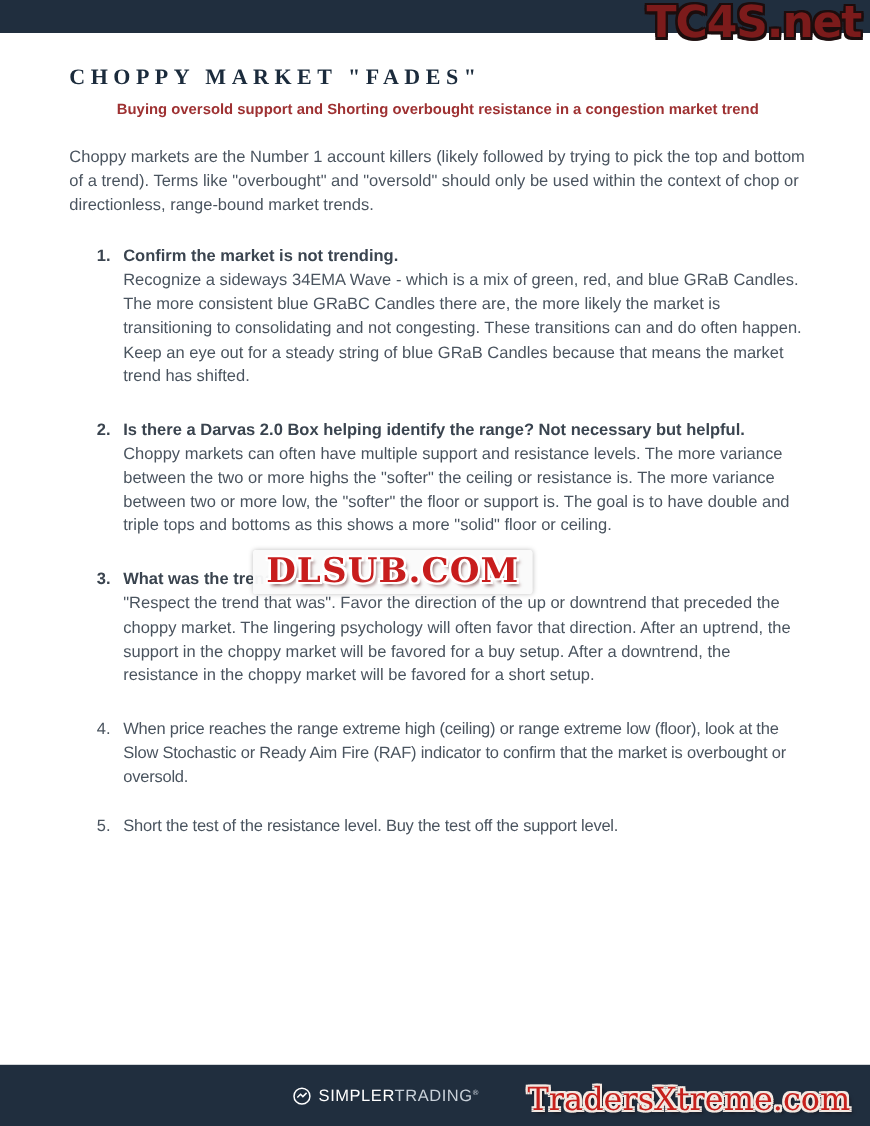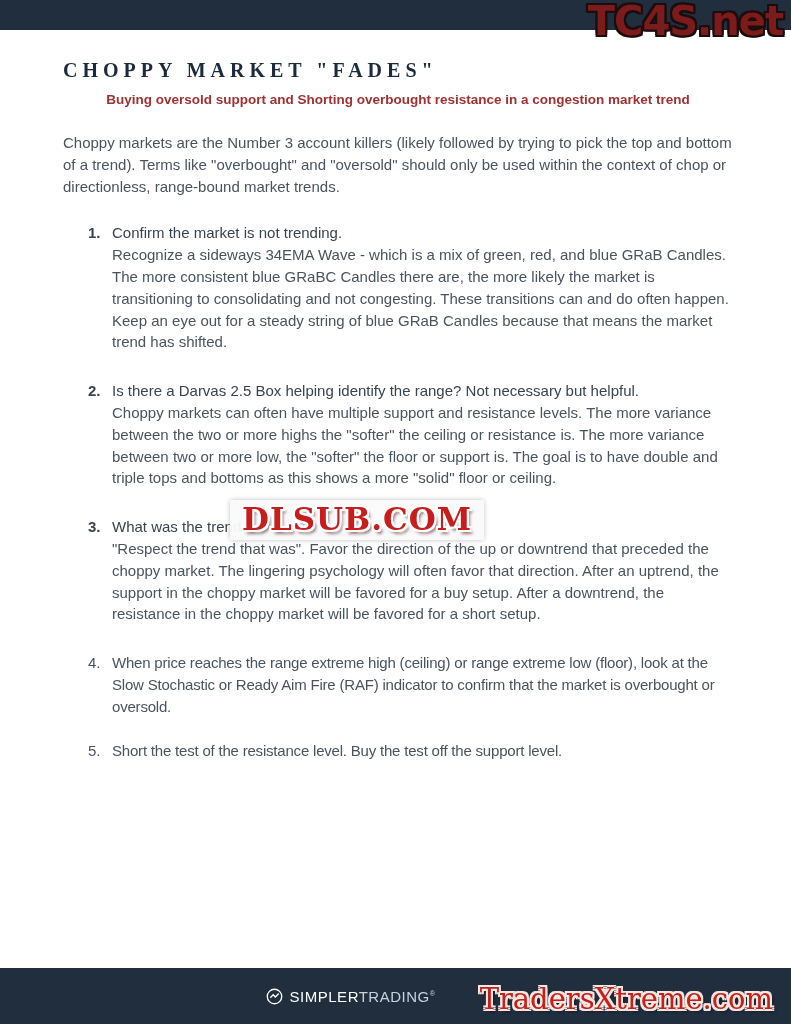--- a/index.html
+++ b/index.html
@@ -74,21 +74,21 @@
     color: #4a545f;
   }
   .item .num {
     width: 24px;
     flex-shrink: 0;
   }
   .item .num.bold { font-weight: bold; color: #3a444f; }
   .item .body-wrap { flex: 1; }
   .item .heading {
     display: block;
-    font-weight: normal;
+    font-weight: bold;
     color: #3a444f;
   }
   .item.plain { margin-bottom: 22px; }
   .item.plain .txt { letter-spacing: -0.2px; }
   .wm-mid {
     position: absolute;
     left: 230px;
     top: 500px;
     padding: 1px 12px 3px 12px;
     background: rgba(250, 250, 250, 0.96);
@@ -157,36 +157,36 @@
   <div class="top-bar"></div>
 
   <div class="wm-top">TC4S.net</div>
 
   <div class="content">
 
     <h1 class="doc-title">CHOPPY MARKET "FADES"</h1>
 
     <h2 class="doc-subtitle">Buying oversold support and Shorting overbought resistance in a congestion market trend</h2>
 
-    <p class="intro">Choppy markets are the Number 3 account killers (likely followed by trying to pick the top and bottom of a trend). Terms like "overbought" and "oversold" should only be used within the context of chop or directionless, range-bound market trends.</p>
+    <p class="intro">Choppy markets are the Number 1 account killers (likely followed by trying to pick the top and bottom of a trend). Terms like "overbought" and "oversold" should only be used within the context of chop or directionless, range-bound market trends.</p>
 
     <div class="list">
 
       <div class="item">
         <span class="num bold">1.</span>
         <span class="body-wrap">
           <span class="heading">Confirm the market is not trending.</span>
           <span class="txt">Recognize a sideways 34EMA Wave  - which is a mix of green, red, and blue GRaB Candles. The more consistent blue GRaBC Candles there are, the more likely the market is transitioning to consolidating and not congesting. These transitions can and do often happen. Keep an eye out for a steady string of blue GRaB Candles because that means the market trend has shifted.</span>
         </span>
       </div>
 
       <div class="item">
         <span class="num bold">2.</span>
         <span class="body-wrap">
-          <span class="heading">Is there a Darvas 2.5 Box helping identify the range? Not necessary but helpful.</span>
+          <span class="heading">Is there a Darvas 2.0 Box helping identify the range? Not necessary but helpful.</span>
           <span class="txt">Choppy markets can often have multiple support and resistance levels. The more variance between the two or more highs the "softer" the ceiling or resistance is. The more variance between two or more low, the "softer" the floor or support is. The goal is to have double and triple tops and bottoms as this shows a more "solid" floor or ceiling.</span>
         </span>
       </div>
 
       <div class="item">
         <span class="num bold">3.</span>
         <span class="body-wrap">
           <span class="heading">What was the trend t</span>
           <span class="txt">"Respect the trend that was". Favor the direction of the up or downtrend that preceded the choppy market. The lingering psychology will often favor that direction. After an uptrend, the support in the choppy market will be favored for a buy setup. After a downtrend, the resistance in the choppy market will be favored for a short setup.</span>
         </span>

